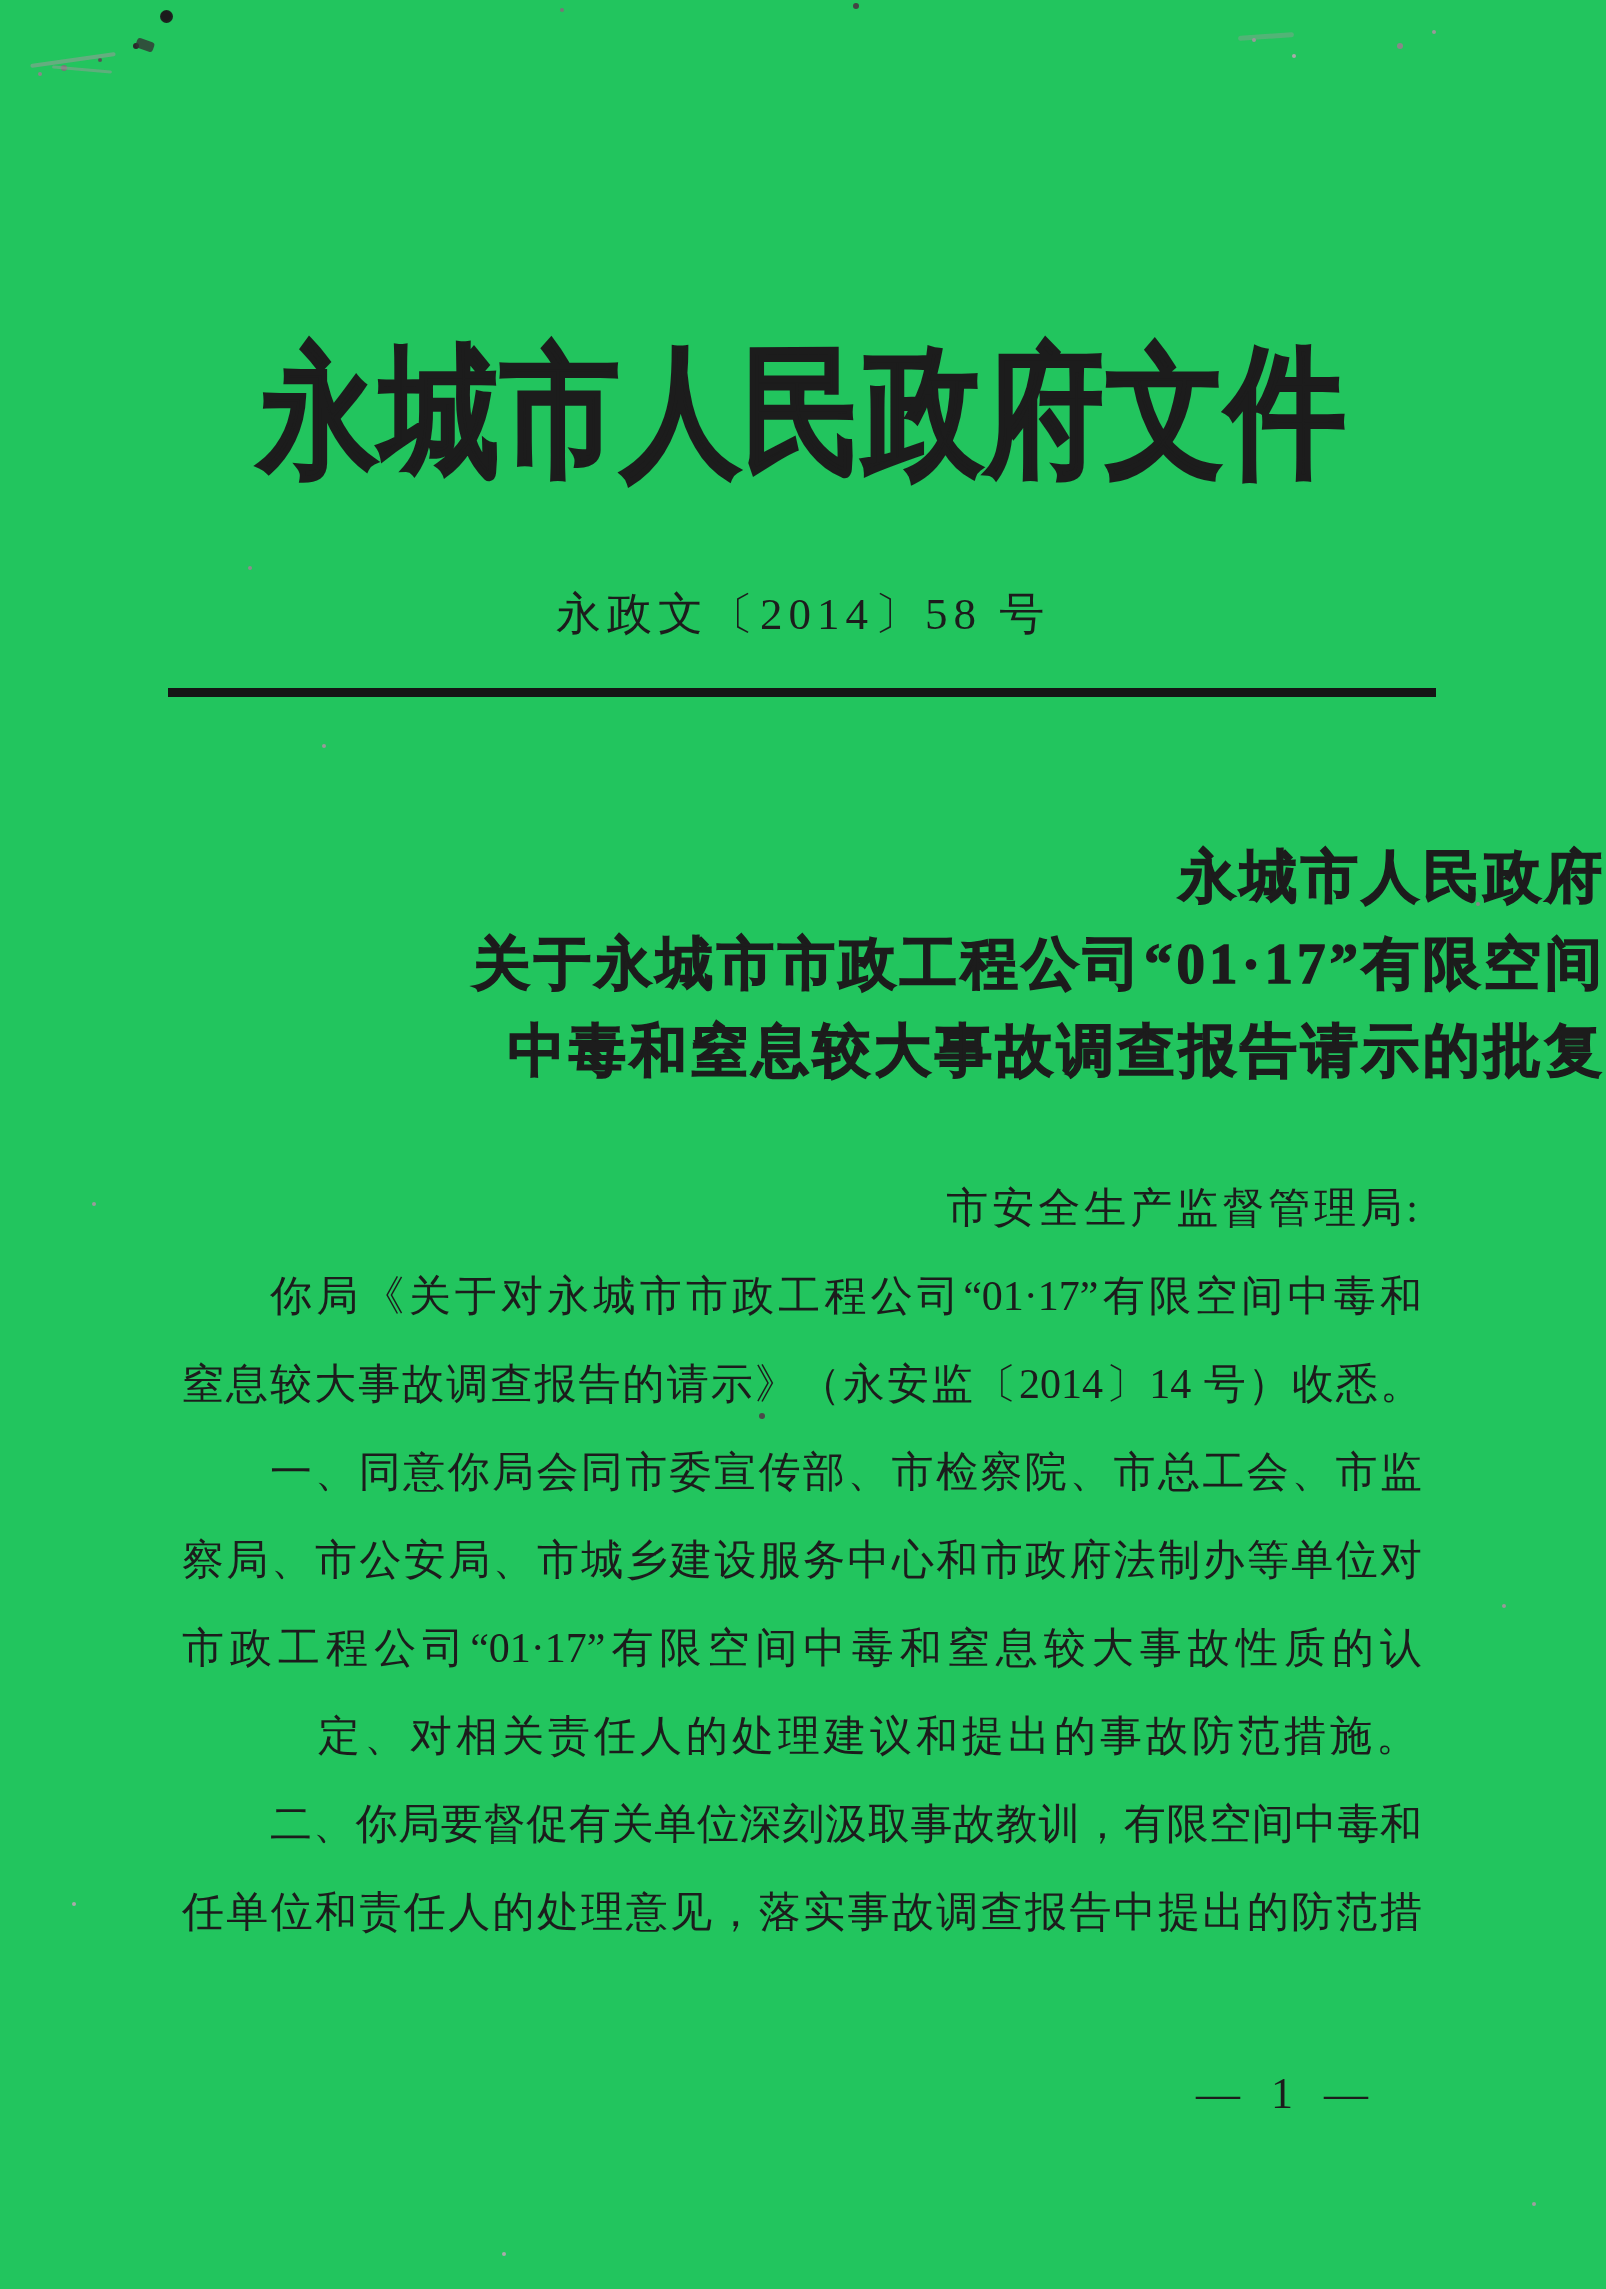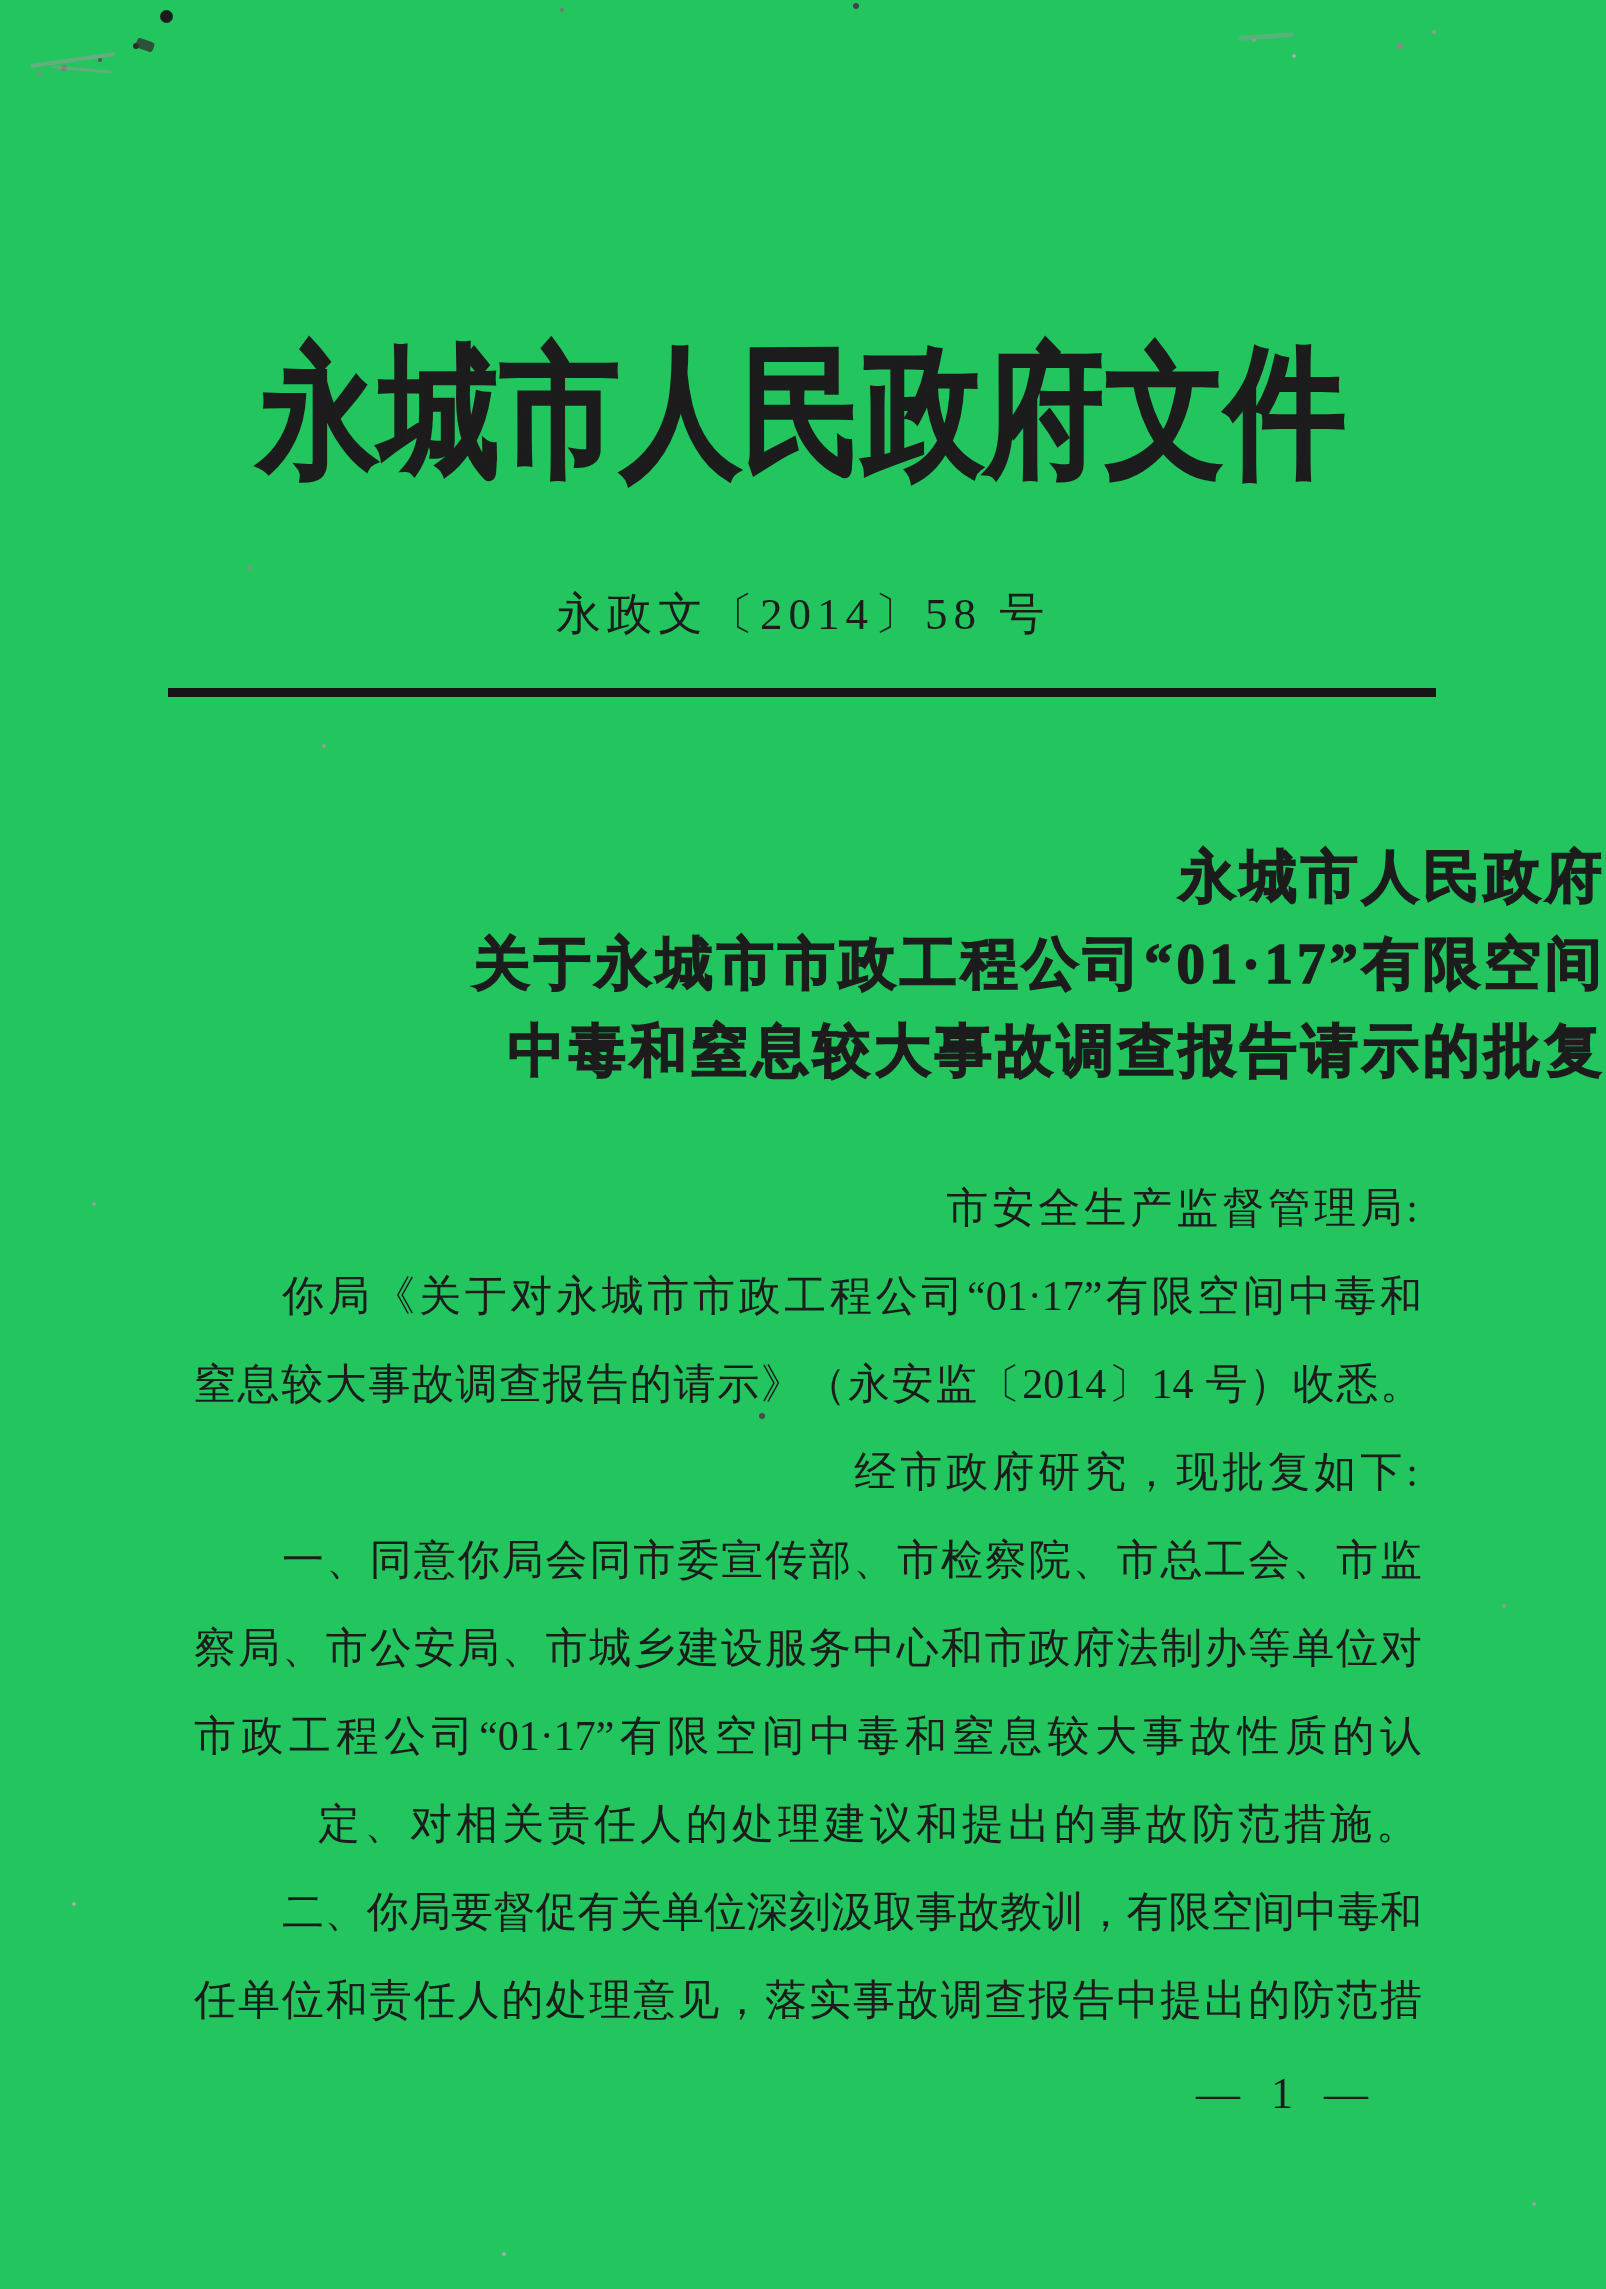--- a/index.html
+++ b/index.html
@@ -77,21 +77,20 @@
     width: 1240px;
     font-size: 42px;
     line-height: 88px;
   }
   .line { height: 88px; overflow: hidden; }
   .just {
     text-align: justify;
     text-align-last: justify;
     text-justify: inter-character;
     word-break: break-all;
-    margin-left: 12px;
   }
   .plain { text-align: right; letter-spacing: 4px; }
   .indent { padding-left: 88px; }
 
   
   .page-number {
     position: absolute;
     top: 2068px;
     left: 1196px;
     font-size: 44px;
@@ -162,21 +161,20 @@
   <div class="subject">
     <div>永城市人民政府</div>
     <div>关于永城市市政工程公司“01·17”有限空间</div>
     <div>中毒和窒息较大事故调查报告请示的批复</div>
   </div>
 
   <div class="body-text">
     <div class="line plain">市安全生产监督管理局:</div>
     <div class="line just indent">你局《关于对永城市市政工程公司“01·17”有限空间中毒和</div>
     <div class="line just">窒息较大事故调查报告的请示》（永安监〔2014〕14 号）收悉。</div>
-    <div class="line plain">经市政府研究，现批复如下:</div>
     <div class="line just indent">一、同意你局会同市委宣传部、市检察院、市总工会、市监</div>
     <div class="line just">察局、市公安局、市城乡建设服务中心和市政府法制办等单位对</div>
     <div class="line just">市政工程公司“01·17”有限空间中毒和窒息较大事故性质的认</div>
     <div class="line plain">定、对相关责任人的处理建议和提出的事故防范措施。</div>
     <div class="line just indent">二、你局要督促有关单位深刻汲取事故教训，有限空间中毒和</div>
     <div class="line just">任单位和责任人的处理意见，落实事故调查报告中提出的防范措</div>
   </div>
 
   <div class="page-number">— 1 —</div>
 

